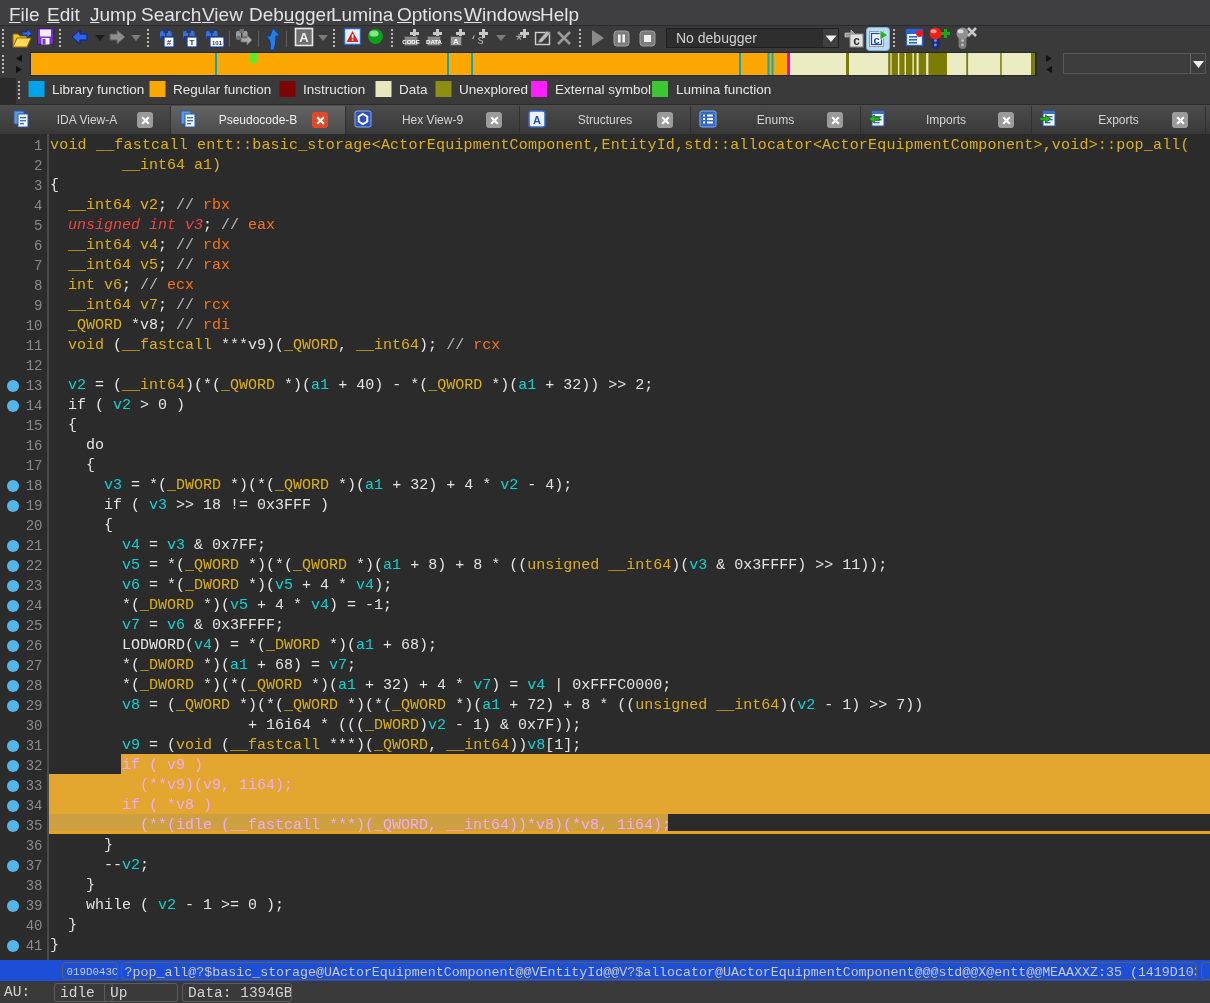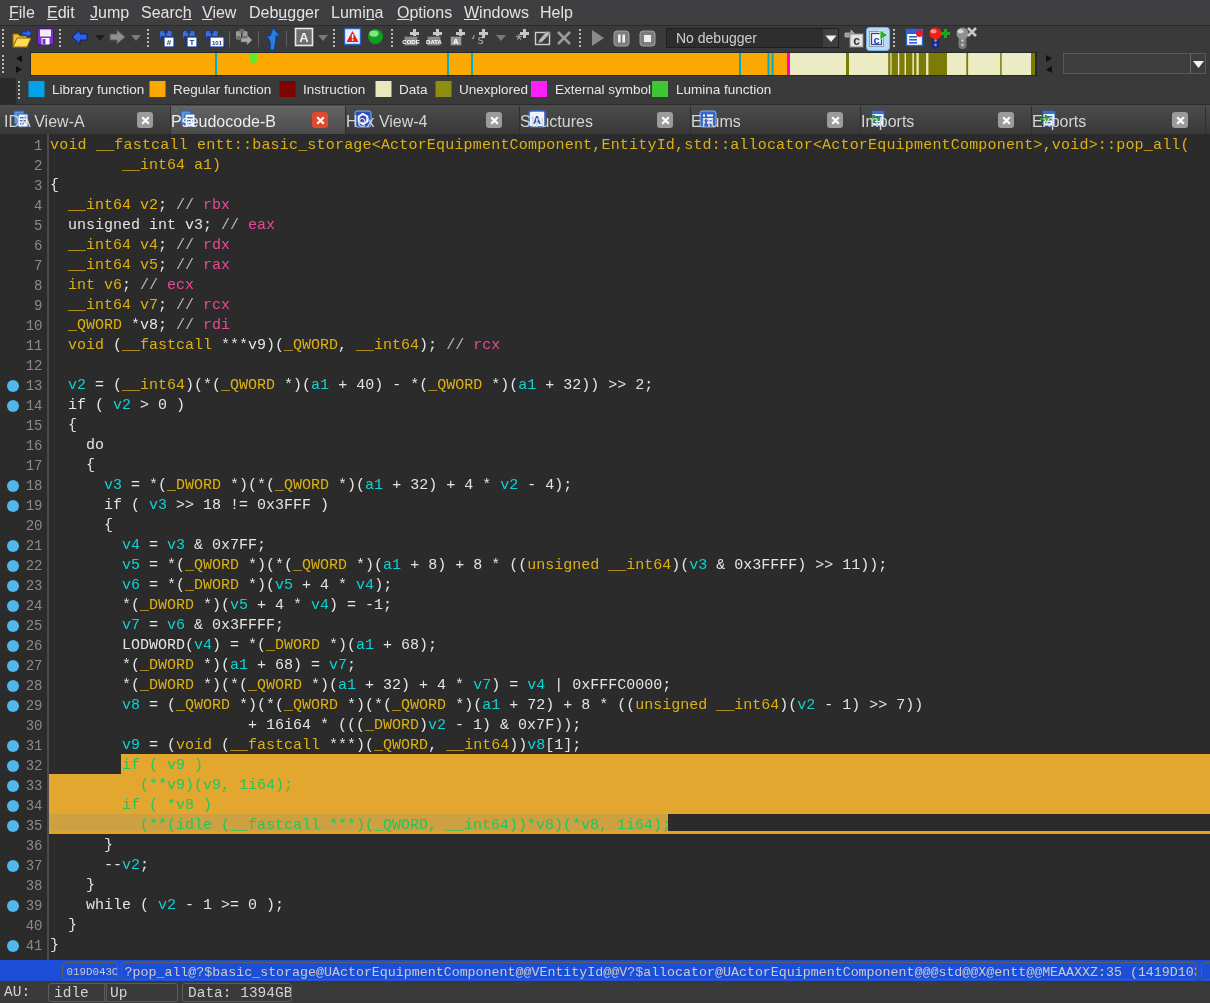--- a/index.html
+++ b/index.html
@@ -1,42 +1,42 @@
 <!DOCTYPE html>
 <html><head><meta charset="utf-8">
 <style>
 * { margin:0; padding:0; box-sizing:border-box; }
 html,body { width:1210px; height:1003px; overflow:hidden; background:#2b2b2b; }
 #root { position:relative; width:1210px; height:1003px; font-family:"Liberation Sans",sans-serif; }
 #menubar { position:absolute; left:0; top:0; width:100%; height:25px; background:#3f3f42; }
-#menubar span { position:absolute; top:4px; font-size:16px; color:#e2e2e2; }
+#menubar span { position:absolute; top:4px; font-size:19px; color:#e2e2e2; }
 #toolbar { position:absolute; left:0; top:26px; width:100%; height:26px; background:#3a3a3a; }
 #navrow { position:absolute; left:0; top:52px; width:100%; height:26px; background:#3a3a3a; }
 #legend { position:absolute; left:16px; top:78px; width:100%; height:26px; background:#3a3a3a; }
 #tabbar { position:absolute; left:0; top:104px; width:100%; height:30px; background:linear-gradient(#4c4c4c,#383838); border-top:1px solid #2c2c2c; }
 .tab { position:absolute; top:1px; height:29px; border-right:1px solid #303030; }
 .tab.active { background:linear-gradient(#646464,#4a4a4a); }
-.tlabel { position:absolute; left:0; right:0; top:7px; text-align:left; font-size:16px; color:#d4d4d4; }
+.tlabel { position:absolute; left:0; right:0; top:7px; text-align:center; font-size:12px; color:#d4d4d4; }
 .tab.active .tlabel { color:#eeeeee; }
 .tclose { position:absolute; right:17px; top:6px; width:16px; height:16px; border-radius:3px; background:#9b9b9b; }
 .tclose.red { background:#e04a2c; }
 .tclose svg { position:absolute; left:0.5px; top:0.5px; }
 #codearea { position:absolute; left:0; top:134px; width:100%; height:826px; background:#2b2b2b; }
 #vsep { position:absolute; left:47px; top:0; width:2px; height:826px; background:#4a4a4a; }
 pre { font-family:"Liberation Mono",monospace; font-size:15px; line-height:20px; }
 #lnums { position:absolute; left:0; top:2px; width:42.5px; text-align:right; color:#8a8a8a; font-size:14px !important; }
 #codetext { position:absolute; left:50px; top:2px; color:#e4e4e4; }
 #codetext .y { color:#ddb113; }
 #codetext .ls1 { letter-spacing:0.19px;font-family:Liberation Mono, monospace; }
 #codetext .v { color:#0fd2d2; }
-#codetext .r { color:#ec4899; }
+#codetext .r { color:#f97316; }
 #codetext .g { color:#eab308; }
-#codetext .s { color:#e5e5e5; }
+#codetext .s { color:#ef4444;font-style:italic; }
 #codetext .c { color:#b9b9b9; }
-#codetext .o { color:#22c55e; }
+#codetext .o { color:#f0abfc; }
 .bp { position:absolute; left:6.5px; width:12px; height:12px; border-radius:50%; background:#52b6ea; }
 #addrrow { position:absolute; left:0; top:960px; width:100%; height:21px; background:#1d4ed8; }
 .abox { position:absolute; top:1.5px; height:18px; border:1px solid #5d5d5d; border-radius:4px; font-family:"Liberation Mono",monospace; font-size:13.3px; color:#c9c9c9; white-space:nowrap; overflow:hidden; }
 #statusbar { position:absolute; left:0; top:981px; width:100%; height:22px; background:#3a3a3a; font-family:"Liberation Mono",monospace; font-size:14.5px; color:#d2d2d2; }
 .sbox { position:absolute; top:2px; height:19px; border:1px solid #5d5d5d; border-radius:3px; padding:1px 5px 0 5px; white-space:nowrap; overflow:hidden; }
 </style></head>
 <body>
 <div id="root">
 <div id="menubar">
       <span style="left:9px"><u>F</u>ile</span>
@@ -337,21 +337,21 @@
           </svg>
         </div>
       </div>
       <div class="tab" style="left:346px;width:174px">
         <svg width="30" height="26" style="position:absolute;left:0;top:0">
           <g transform="translate(9,5)">
             <rect x="0" y="0" width="16" height="16" rx="2" fill="#2a50c0" stroke="#88b0e8" stroke-width="1"></rect>
             <path d="M8 3 L12.3 5.5 L12.3 10.5 L8 13 L3.7 10.5 L3.7 5.5 Z" fill="none" stroke="#ffffff" stroke-width="2"></path>
           </g>
         </svg>
-        <span class="tlabel">Hex View-4</span>
+        <span class="tlabel">Hex View-9</span>
         <div class="tclose">
           <svg width="15" height="15">
             <path d="M4.2 4.2 L10.8 10.8 M10.8 4.2 L4.2 10.8" stroke="#ffffff" stroke-width="2.2"></path>
           </svg>
         </div>
       </div>
       <div class="tab" style="left:520px;width:171px">
         <svg width="30" height="26" style="position:absolute;left:0;top:0">
           <g transform="translate(9,5)">
             <rect x="0" y="0" width="16" height="16" rx="2" fill="#eef4fc" stroke="#3468cc" stroke-width="1.6"></rect>
@@ -532,17 +532,17 @@
       <div class="bp" style="top:766px"></div>
       <div class="bp" style="top:806px"></div>
 </div>
 <div id="addrrow">
 <div class="abox" style="left:61.5px;width:56px;padding:3px 0 0 4px;font-size:10.8px">019D043C</div>
 <div class="abox" style="left:120.5px;width:1076px;padding:2px 0 0 3px">?pop_all@?$basic_storage@UActorEquipmentComponent@@VEntityId@@V?$allocator@UActorEquipmentComponent@@@std@@X@entt@@MEAAXXZ:35  (1419D103C)</div>
 <div class="abox" style="left:1200.5px;width:30px">&nbsp;</div>
 </div>
 <div id="statusbar">
 <span style="position:absolute;left:4px;top:3px">AU:</span>
-<div class="sbox" style="left:48px;width:59px">idle</div>
+<div class="sbox" style="left:54px;width:59px">idle</div>
 <div class="sbox" style="left:104px;width:74px">Up</div>
 <div class="sbox" style="left:182px;width:110px">Data: 1394GB</div>
 </div>
 </div>
 
 </body></html>

